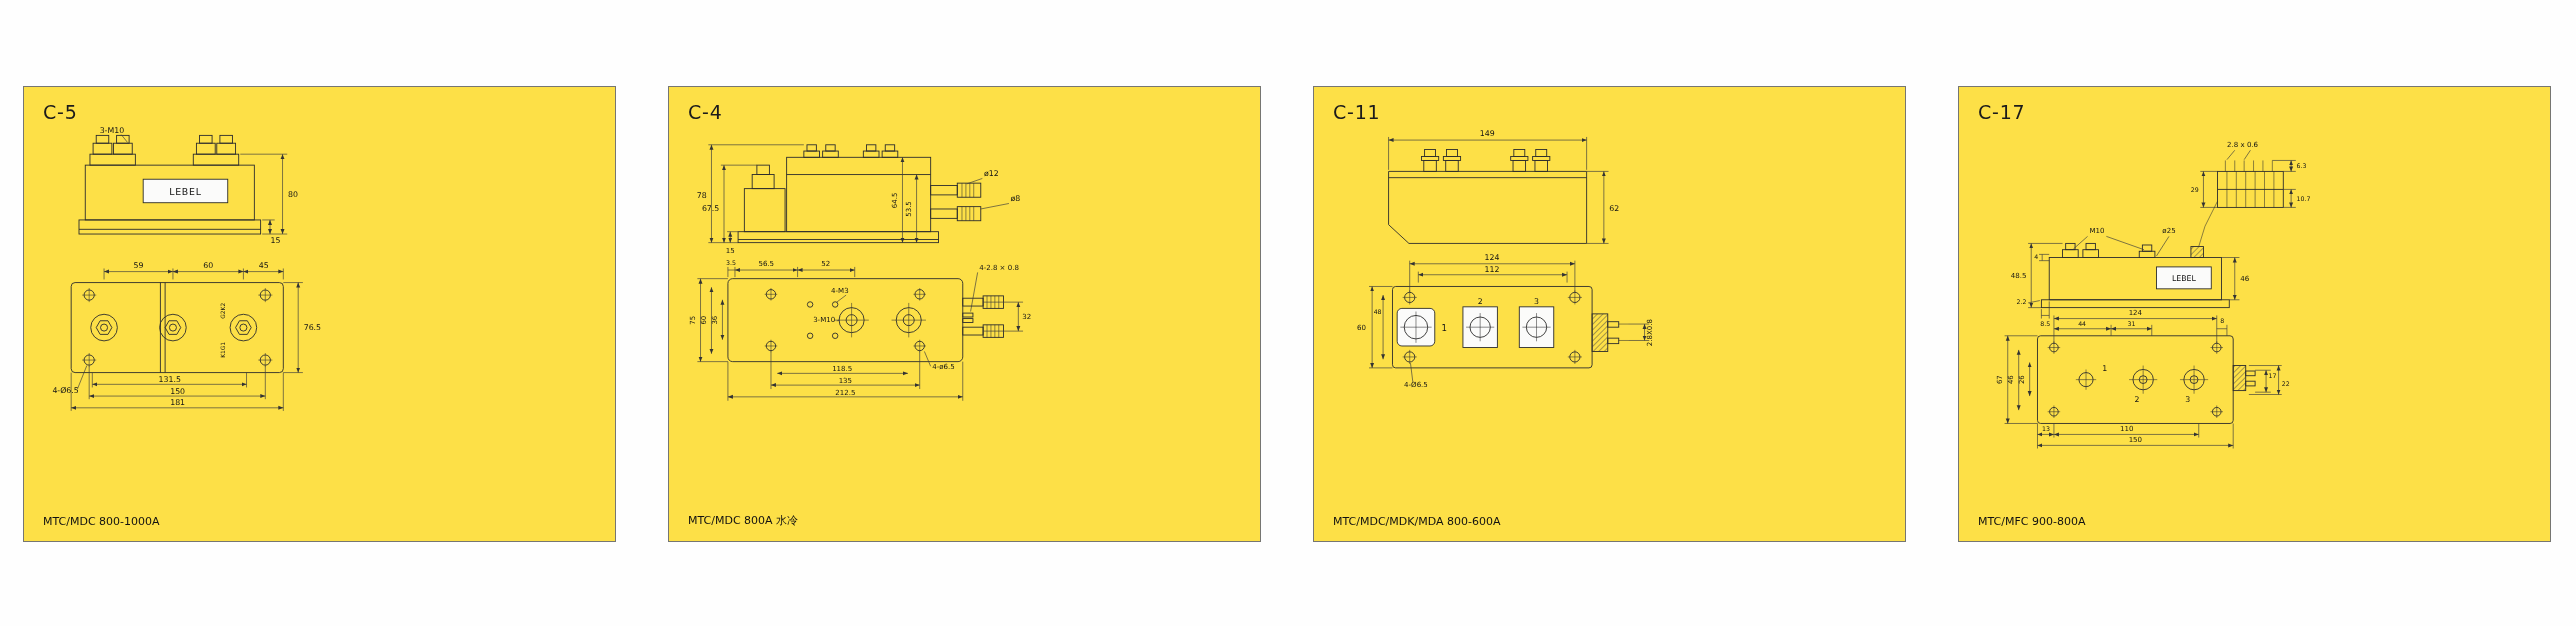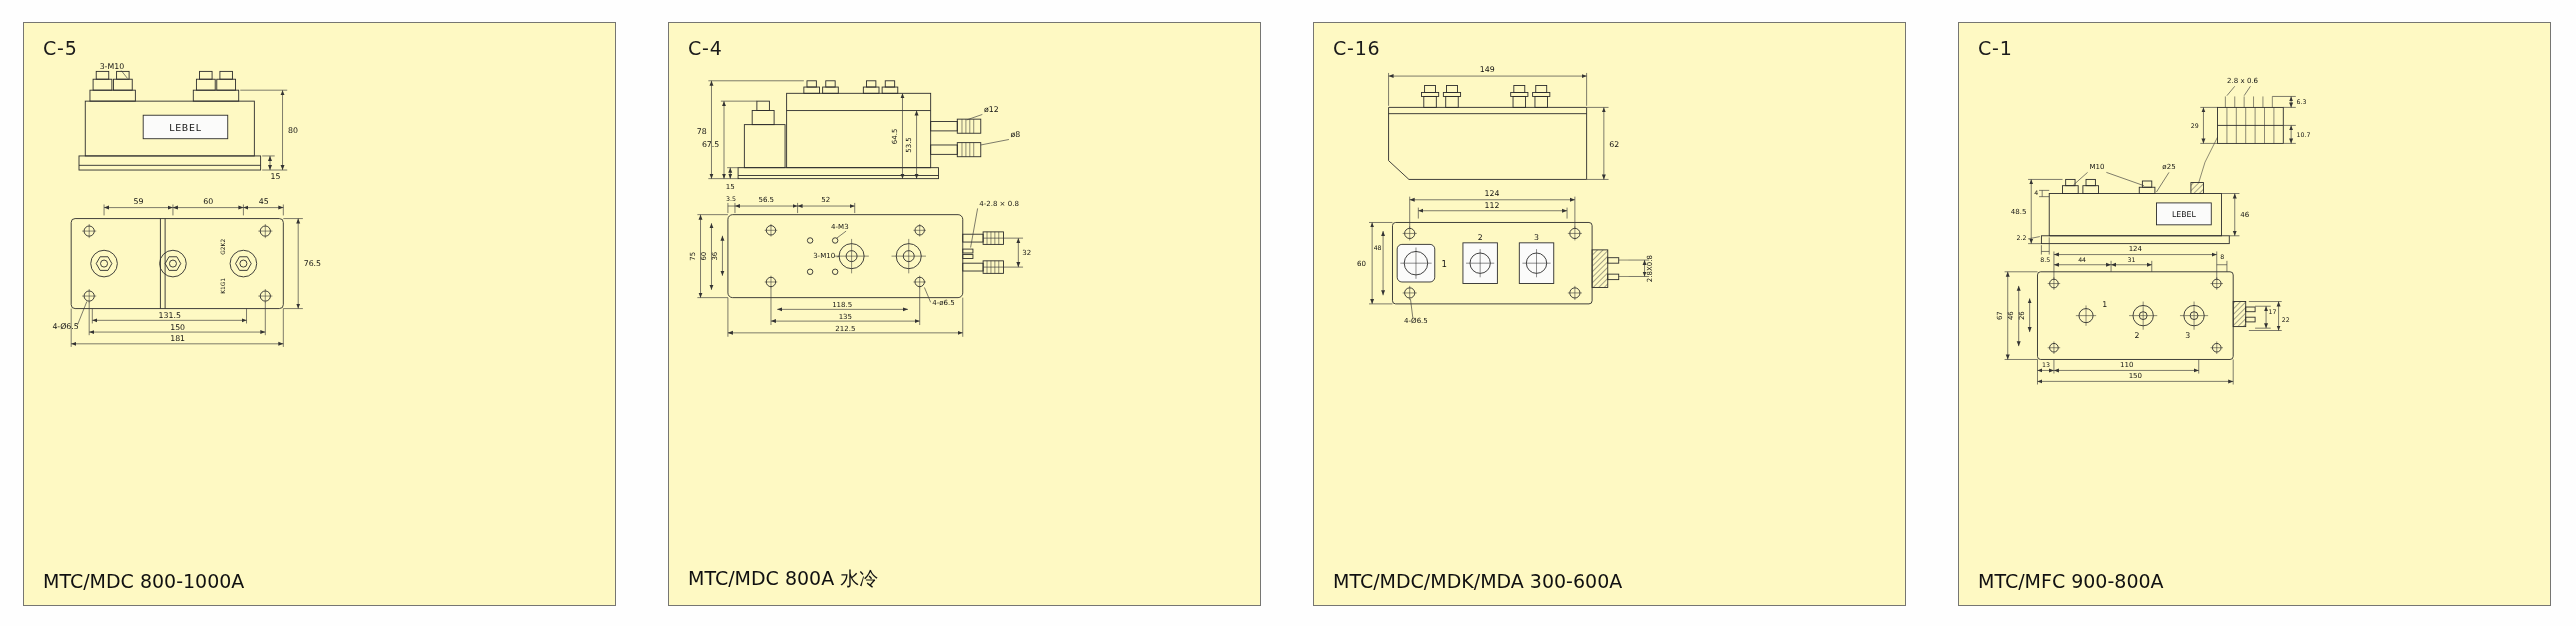--- a/index.html
+++ b/index.html
@@ -1,21 +1,21 @@
 <!DOCTYPE html>
 <html style="font-size:12.5px"><head>
 <meta charset="utf-8">
 <style>
   * { margin:0; padding:0; box-sizing:border-box; }
   html,body { width:2576px; height:627px; background:#ffffff; }
   body { font-family:"DejaVu Sans","Liberation Sans",sans-serif; color:#141414; }
   .page { width:2576px; height:627px; display:flex; align-items:center; gap:52px; padding:0 23px; background:#fefefe; }
-  .panel { position:relative; flex:none; width:593px; height:584px; background:#fef9c3; border:1.2px solid #767672; }
+  .panel { position:relative; flex:none; width:593px; height:456px; background:#fde047; border:1.2px solid #767672; }
   .panel-title { position:absolute; top:14px; left:19px; font-size:19px; letter-spacing:0.8px; color:#1b1b1b; }
-  .panel-caption { position:absolute; bottom:12.5px; left:19px; font-size:19px; color:#111; }
+  .panel-caption { position:absolute; bottom:12.5px; left:19px; font-size:11px; color:#111; }
   svg.drawing { position:absolute; top:39px; left:0; width:593px; height:501px; }
   .s  { stroke:#2d2d2d; stroke-width:1.15; fill:none; }
   .sf { stroke:#2d2d2d; stroke-width:1.15; fill:#fbfbfa; }
   .d  { stroke:#3c3c3c; stroke-width:0.85; fill:none; }
   .h  { stroke:#2d2d2d; stroke-width:0.7; fill:none; }
   svg text { font-family:"DejaVu Sans","Liberation Sans",sans-serif; fill:#141414; }
   .t12{font-size:12px; letter-spacing:1px;} .t11{font-size:11px;} .t10{font-size:10px;}
   .t9{font-size:9px;} .t8{font-size:8px;} .t75{font-size:7.5px;}
 </style>
 </head>
@@ -251,21 +251,21 @@
         <line class="d" x1="68" y1="222" x2="68" y2="273" marker-start="url(#ar2)" marker-end="url(#ar2)"></line>
         <text class="t9" x="61" y="248" text-anchor="middle" transform="rotate(-90 61 248)">36</text>
         <text class="t9" x="336" y="310">4-ø6.5</text>
         <line class="d" x1="334" y1="307" x2="326" y2="288"></line>
       </g>
     </svg>
     <div class="panel-caption">MTC/MDC  800A 水冷</div>
   </section>
 
   <section class="panel">
-    <div class="panel-title">C-16</div>
+    <div class="panel-title">C-11</div>
     <svg class="drawing" viewBox="0 0 757 640">
       <defs>
         <marker id="ar3" viewBox="0 0 8 8" refX="7.5" refY="4" markerWidth="8" markerHeight="8" orient="auto-start-reverse">
             <path d="M0,1 L7.5,4 L0,7 z" fill="#333"></path>
           </marker>
         <pattern id="h3" width="5" height="5" patternUnits="userSpaceOnUse" patternTransform="rotate(45)">
             <line x1="0" y1="0" x2="0" y2="5" stroke="#444" stroke-width="1.2"></line>
           </pattern>
       </defs>
       <g>
@@ -341,25 +341,25 @@
         <rect class="s" x="375" y="250" width="14" height="7"></rect>
           <rect class="s" x="375" y="271" width="14" height="7"></rect>
         <line class="h" x1="389" y1="253" x2="401" y2="253"></line>
           <line class="h" x1="389" y1="274" x2="401" y2="274"></line>
         <line class="d" x1="401" y1="253" x2="428" y2="253"></line>
           <line class="d" x1="401" y1="274" x2="428" y2="274"></line>
         <line class="d" x1="422" y1="253" x2="422" y2="274" marker-start="url(#ar3)" marker-end="url(#ar3)"></line>
         <text class="t9" x="432" y="264" text-anchor="middle" transform="rotate(-90 432 264)">2.8X0.8</text>
       </g>
     </svg>
-    <div class="panel-caption">MTC/MDC/MDK/MDA  300-600A</div>
+    <div class="panel-caption">MTC/MDC/MDK/MDA  800-600A</div>
   </section>
 
   <section class="panel">
-    <div class="panel-title">C-1</div>
+    <div class="panel-title">C-17</div>
     <svg class="drawing" viewBox="0 0 757 640">
       <defs>
         <marker id="ar4" viewBox="0 0 8 8" refX="7.5" refY="4" markerWidth="8" markerHeight="8" orient="auto-start-reverse">
             <path d="M0,1 L7.5,4 L0,7 z" fill="#333"></path>
           </marker>
         <pattern id="h4" width="5" height="5" patternUnits="userSpaceOnUse" patternTransform="rotate(45)">
             <line x1="0" y1="0" x2="0" y2="5" stroke="#444" stroke-width="1.2"></line>
           </pattern>
       </defs>
       <g>

